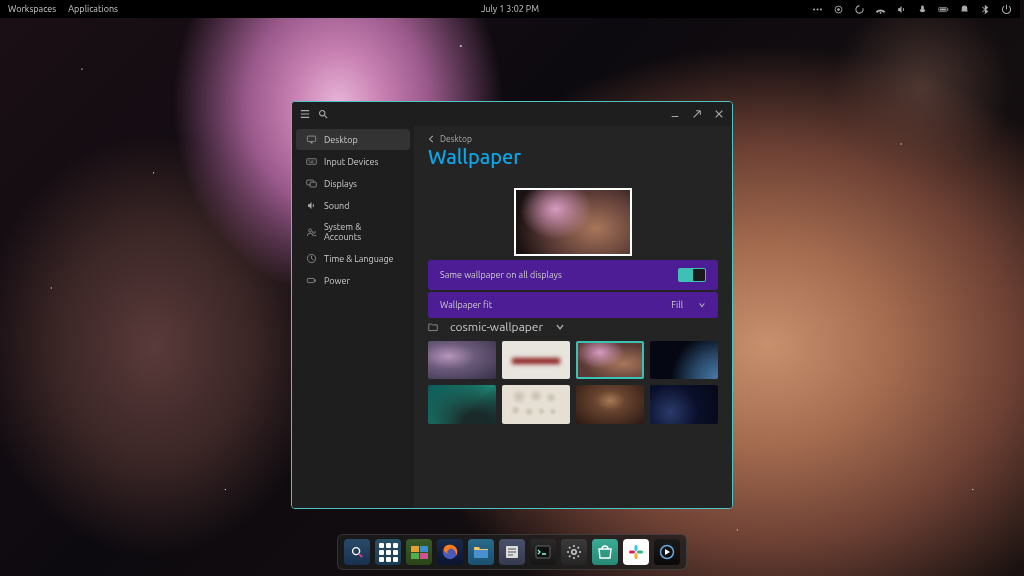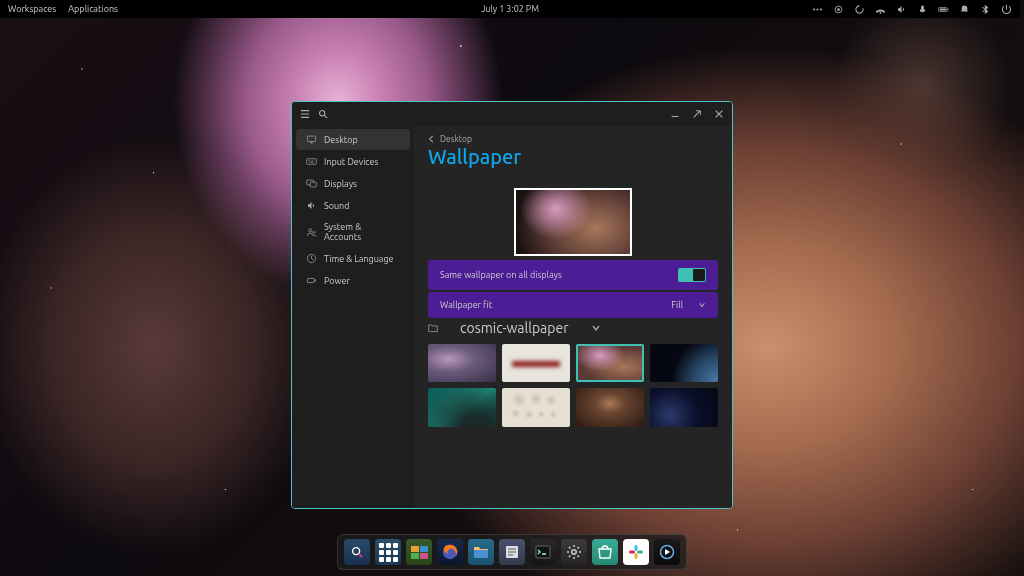--- a/index.html
+++ b/index.html
@@ -48,21 +48,21 @@
  #1a1210}
 .section-label{text-align:center;font-size:9px;font-weight:600;color:#ddd;margin:8px 0 10px}
 .row{display:flex;align-items:center;justify-content:space-between;background:#4c1d95;padding:8px 12px;font-size:9px;color:#ccc;margin-bottom:2px;border-radius:3px}
 .row:first-of-type{border-radius:4px 4px 3px 3px}
 .toggle{width:28px;height:14px;border-radius:2px;display:flex;align-items:center;padding:1px;cursor:pointer}
 .toggle.on{background:#3fc0b5;justify-content:flex-end}
 .toggle.off{background:#4a4a4a;justify-content:flex-start}
 .toggle .knob{width:12px;height:12px;background:#1a1a1a;border-radius:1px}
 .row .select{display:flex;align-items:center;gap:15px;cursor:pointer}
 .row .select svg{width:8px;height:8px;fill:#aaa}
-.folder-row{display:flex;align-items:center;gap:22px;font-size:14px;color:#ccc;margin:0 0 8px;cursor:pointer}
+.folder-row{display:flex;align-items:center;gap:12px;font-size:12px;color:#ccc;margin:0 0 8px;cursor:pointer}
 .folder-row svg{width:10px;height:10px;fill:#aaa}
 .wall-grid{display:grid;grid-template-columns:repeat(4,1fr);gap:6px}
 .thumb{aspect-ratio:16/9;border-radius:2px;cursor:pointer;background-size:cover}
 .thumb.selected{outline:2px solid #3fc0b5;outline-offset:-2px}
 .t0{background:radial-gradient(ellipse at 30% 40%,#b896bb,#6a5a7a 40%,#372f48)}
 .t1{background:linear-gradient(#e8e4de,#e8e4de);position:relative}
 .t1::after{content:"";position:absolute;left:15%;top:45%;width:70%;height:15%;background:#8b2020;filter:blur(2px)}
 .t2{background:radial-gradient(ellipse 60% 70% at 35% 30%,#d89ac0,transparent 60%),radial-gradient(ellipse at 70% 60%,#a8765a,#5a3a35 60%),#1a1210}
 .t3{background:radial-gradient(circle at 100% 100%,#4a7aab 0%,#2a4a6b 30%,#050812 60%)}
 .t4{background:radial-gradient(ellipse at 70% 100%,#1a2a2a 20%,transparent),linear-gradient(135deg,#0a5a5a,#1fb59a 60%,#0a4545)}

